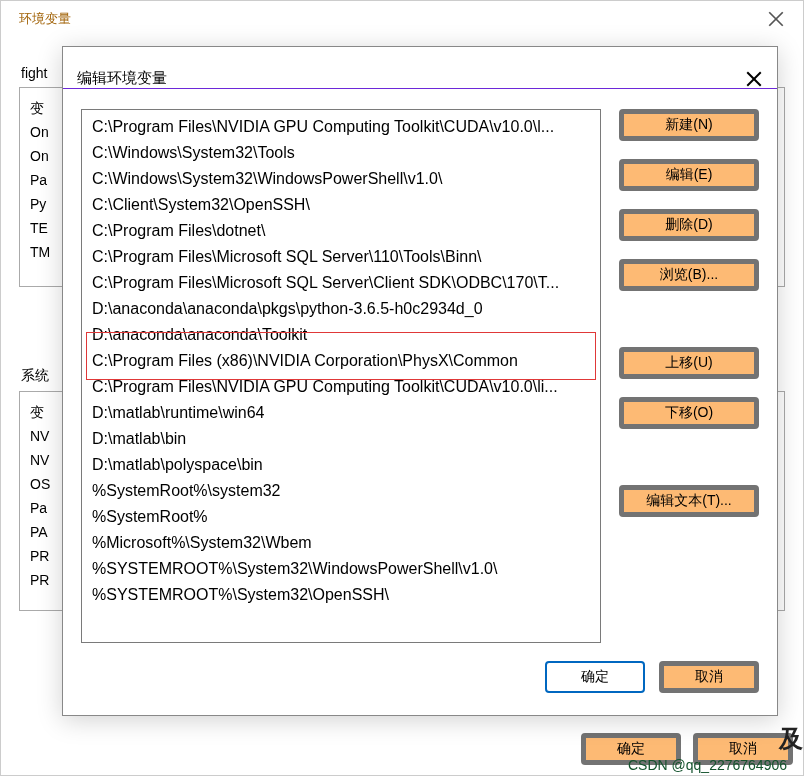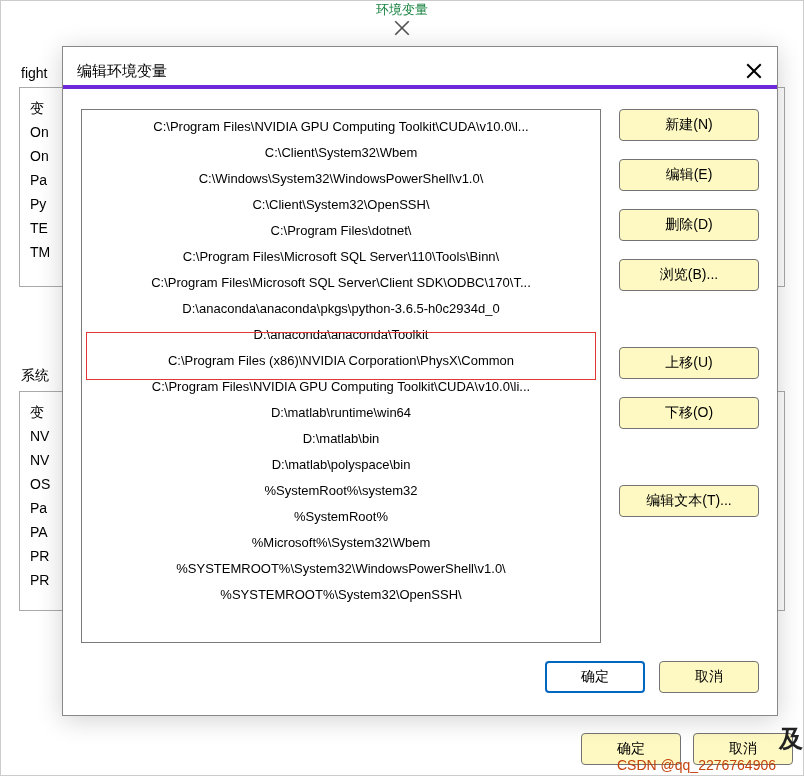--- a/index.html
+++ b/index.html
@@ -24,22 +24,21 @@
       width: 804px;
       height: 776px;
       border: 1px solid #ccc;
       background: #fff;
     }
     .outer-titlebar {
       height: 36px;
       display: flex;
       align-items: center;
       padding: 0 18px;
-      color: #15803d;
-      flex-direction: column;
+      color: #a16207;
     }
     .outer-titlebar .title {
       flex: 1;
       font-size: 13px;
     }
     .close-x {
       width: 18px;
       height: 18px;
       color: #555;
       cursor: pointer;
@@ -69,59 +68,59 @@
       position: absolute;
       right: 10px;
       bottom: 10px;
       display: flex;
       gap: 12px;
       align-items: center;
     }
     .btn {
       min-width: 100px;
       height: 32px;
-      border: 1px solid #737373;
+      border: 5px solid #737373;
       border-radius: 4px;
-      background: #fef9c3;
+      background: #fdba74;
       font-size: 14px;
       cursor: pointer;
       display: inline-flex;
       align-items: center;
       justify-content: center;
       padding: 0 12px;
     }
     .btn-primary {
       border: 2px solid #0067c0;
       background: #fff;
     }
     .watermark {
       position: absolute;
-      right: 27px;
+      right: 16px;
       bottom: 2px;
-      color: #c2410c;
+      color: #14532d;
       font-size: 14px;
     }
 
     
     .dialog {
       position: absolute;
       left: 62px;
       top: 46px;
       width: 716px;
       height: 670px;
       background: #fff;
       border: 1px solid #888;
       box-shadow: 0 4px 24px rgba(0,0,0,0.18);
     }
     .dialog-titlebar {
       height: 42px;
       display: flex;
-      align-items: flex-start;
-      padding: 15px 14px;
-      border-bottom: 4px solid #6d28d9;
+      align-items: flex-end;
+      padding: 0 14px;
+      border-bottom: 1px solid #6d28d9;
     }
     .dialog-titlebar .title {
       flex: 1;
       font-size: 15px;
     }
     .dialog-close {
       width: 18px;
       height: 18px;
       cursor: pointer;
     }
@@ -139,28 +138,27 @@
       background: #fff;
       overflow: hidden;
     }
     .listbox {
       height: 100%;
       overflow-y: auto;
       padding: 4px 0;
     }
     .list-item {
       padding: 3px 10px;
-      font-size: 13px;
+      font-size: 16px;
       line-height: 20px;
       color: #000;
       white-space: nowrap;
       overflow: hidden;
       text-overflow: ellipsis;
       cursor: pointer;
-      text-align: center;
     }
     .highlight-box {
       position: absolute;
       left: 4px;
       right: 4px;
       border: 1px solid #e03838;
       pointer-events: none;
       top: 222px;
       height: 48px;
     }
@@ -247,21 +245,21 @@
           <line x1="2" y1="2" x2="14" y2="14" stroke="#000" stroke-width="1.8"></line>
           <line x1="14" y1="2" x2="2" y2="14" stroke="#000" stroke-width="1.8"></line>
         </svg>
     </div>
   </div>
 
   <div class="dialog-body">
     <div class="listbox-wrap">
       <div class="listbox" id="path-list">
           <div class="list-item">C:\Program Files\NVIDIA GPU Computing Toolkit\CUDA\v10.0\l...</div>
-          <div class="list-item">C:\Client\System32\Wbem</div>
+          <div class="list-item">C:\Windows\System32\Tools</div>
           <div class="list-item">C:\Windows\System32\WindowsPowerShell\v1.0\</div>
           <div class="list-item">C:\Client\System32\OpenSSH\</div>
           <div class="list-item">C:\Program Files\dotnet\</div>
           <div class="list-item">C:\Program Files\Microsoft SQL Server\110\Tools\Binn\</div>
           <div class="list-item">C:\Program Files\Microsoft SQL Server\Client SDK\ODBC\170\T...</div>
           <div class="list-item">D:\anaconda\anaconda\pkgs\python-3.6.5-h0c2934d_0</div>
           <div class="list-item">D:\anaconda\anaconda\Toolkit</div>
           <div class="list-item">C:\Program Files (x86)\NVIDIA Corporation\PhysX\Common</div>
           <div class="list-item">C:\Program Files\NVIDIA GPU Computing Toolkit\CUDA\v10.0\li...</div>
           <div class="list-item">D:\matlab\runtime\win64</div>

